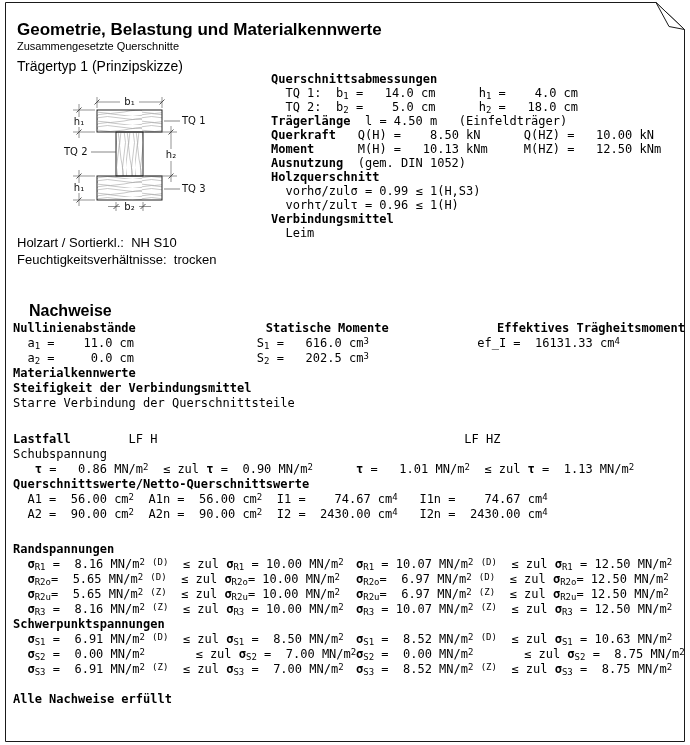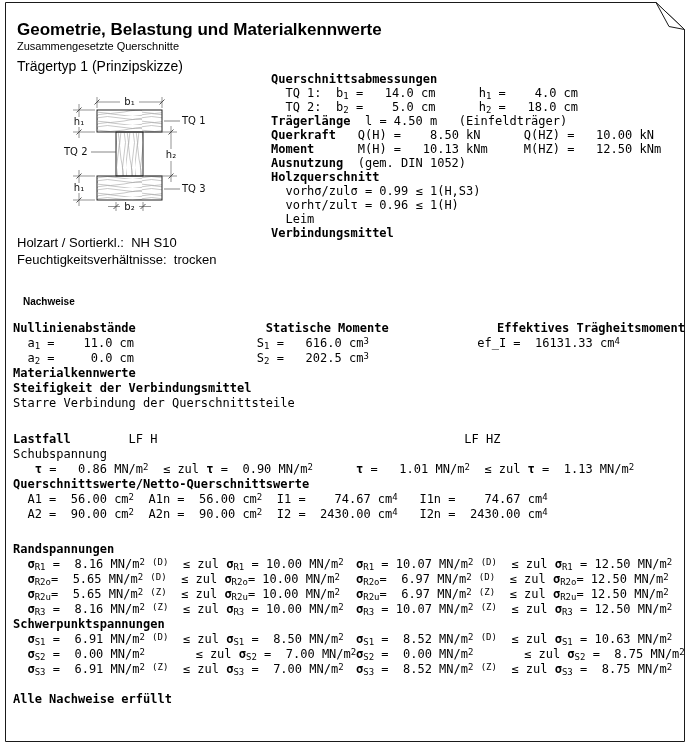--- a/index.html
+++ b/index.html
@@ -13,21 +13,21 @@
   .mline{white-space:pre;font-family:"DejaVu Sans Mono","Liberation Mono",monospace;font-size:12px;}
   .mline sub{font-size:9px;vertical-align:-2px;line-height:0;}
   .mline sup{font-size:9px;vertical-align:3px;line-height:0;}
   .mline b{font-weight:bold;}
   .b{font-weight:bold;}
   .gpanel{position:absolute;left:266px;top:42px;margin-top:28px;}
   .gpanel .mline{height:14px;line-height:14px;}
   .beam{position:absolute;left:49px;top:87px;}
   .matinfo{position:absolute;left:12px;top:232px;font-size:13px;line-height:17px;}
   .matinfo div{white-space:pre;}
-  .h2{position:absolute;left:12px;top:288px;font-size:10px;font-weight:bold;margin:6px;}
+  .h2{position:absolute;left:12px;top:288px;font-size:16px;font-weight:bold;margin:12px;}
   .report{position:absolute;left:8px;top:319px;}
   .report .mline{height:15px;line-height:15px;}
   .hl{display:inline-block;width:343px;white-space:pre;vertical-align:top;}
   .sp21{height:21px;} .sp20{height:20px;} .sp15{height:15px;}
   .g{fill:none;stroke:#9b9b9b;stroke-width:0.55;}
   .dim{stroke:#666;stroke-width:0.7;fill:none;}
   .tick{stroke:#444;stroke-width:0.9;fill:none;}
   .lead{stroke:#555;stroke-width:0.7;fill:none;}
   .flabel{font-family:"DejaVu Sans",sans-serif;font-size:10px;fill:#111;}
 </style>
@@ -51,22 +51,22 @@
       <div class="mline"><span class="b">Querschnittsabmessungen</span><span></span></div>
       <div class="mline"><span class="b"></span><span>  TQ 1:  b<sub>1</sub> =   14.0 cm      h<sub>1</sub> =    4.0 cm</span></div>
       <div class="mline"><span class="b"></span><span>  TQ 2:  b<sub>2</sub> =    5.0 cm      h<sub>2</sub> =   18.0 cm</span></div>
       <div class="mline"><span class="b">Trägerlänge</span><span>  l = 4.50 m   (Einfeldträger)</span></div>
       <div class="mline"><span class="b">Querkraft</span><span>   Q(H) =    8.50 kN      Q(HZ) =   10.00 kN</span></div>
       <div class="mline"><span class="b">Moment</span><span>      M(H) =   10.13 kNm     M(HZ) =   12.50 kNm</span></div>
       <div class="mline"><span class="b">Ausnutzung</span><span>  (gem. DIN 1052)</span></div>
       <div class="mline"><span class="b">Holzquerschnitt</span><span></span></div>
       <div class="mline"><span class="b"></span><span>  vorhσ/zulσ = 0.99 ≤ 1(H,S3)</span></div>
       <div class="mline"><span class="b"></span><span>  vorhτ/zulτ = 0.96 ≤ 1(H)</span></div>
+      <div class="mline"><span class="b">Verbindungsmittel</span><span></span></div>
       <div class="mline"><span class="b"></span><span>  Leim</span></div>
-      <div class="mline"><span class="b">Verbindungsmittel</span><span></span></div>
     </div>
 
     <svg class="beam" width="210" height="128" viewBox="0 0 210 128">
       <defs>
         <pattern id="wgrain" width="44" height="9" patternUnits="userSpaceOnUse">
           <path class="g" d="M-2,2 Q9,-1 22,2 T46,2"></path>
           <path class="g" d="M-2,5 Q13,8 26,5 T46,4"></path>
           <path class="g" d="M-2,8 Q9,5 22,8 T46,8"></path>
         </pattern>
         <pattern id="wgrainv" width="44" height="9" patternUnits="userSpaceOnUse" patternTransform="rotate(90)">

